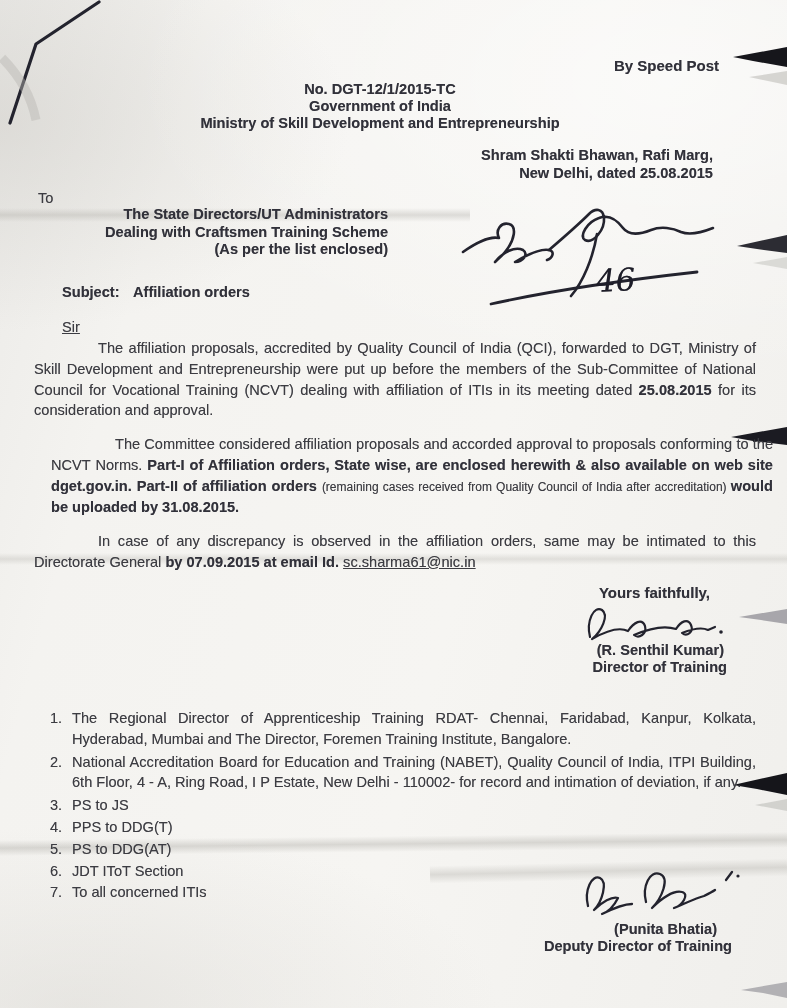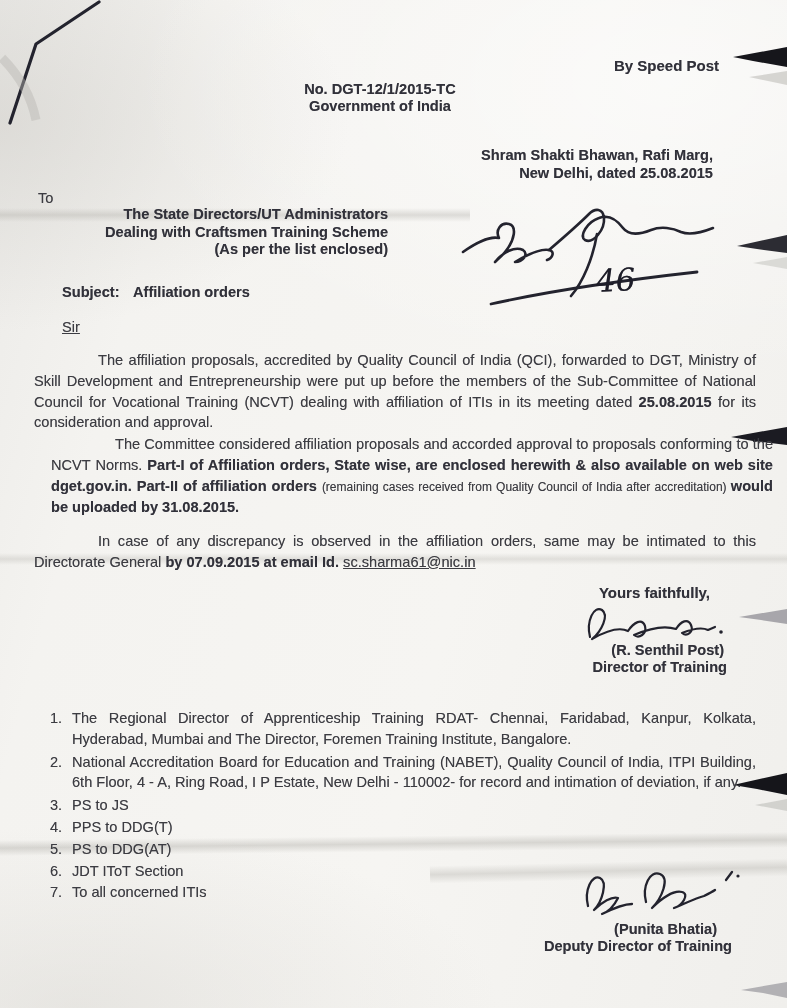--- a/index.html
+++ b/index.html
@@ -64,20 +64,21 @@
     <polygon points="58,773 4,785 28,789 58,795" fill="#15151a"></polygon>
     <polygon points="58,799 26,805 58,811" fill="#c5c4c0" opacity=".7"></polygon>
     <polygon points="58,982 12,990 34,993 58,998" fill="#a2a1a6" opacity=".8"></polygon>
   </svg>
 
   <div class="abs txt b" style="right:68px;top:56px;font-size:15px;">By Speed Post</div>
 
   <div class="abs center" style="left:0;top:81px;width:760px;">
     <div class="txt b" style="line-height:17px;">No. DGT-12/1/2015-TC</div>
     <div class="txt b" style="line-height:17px;">Government of India</div>
+    <div class="txt b" style="line-height:17px;">Ministry of Skill Development and Entrepreneurship</div>
   </div>
 
   <div class="abs right" style="right:74px;top:147px;">
     <div class="txt b" style="line-height:17.5px;">Shram Shakti Bhawan, Rafi Marg,</div>
     <div class="txt b" style="line-height:17.5px;">New Delhi, dated 25.08.2015</div>
   </div>
 
   <div class="abs txt" style="left:38px;top:188px;">To</div>
   <div class="abs" style="left:105px;top:206px;text-align:right;">
     <div class="txt b" style="line-height:17.5px;">The State Directors/UT Administrators</div>
@@ -92,38 +93,38 @@
     <path class="ink" d="M46,104 C100,92 180,80 252,72" stroke-width="2.8"></path>
   </svg>
   <div class="abs hw-num" style="left:596px;top:262px;">46</div>
 
   <div class="abs" style="left:62px;top:282px;">
     <span class="txt b">Subject:</span>
     <span class="txt b" style="margin-left:9px;">Affiliation orders</span>
   </div>
   <div class="abs txt" style="left:62px;top:317px;text-decoration:underline;">Sir</div>
 
-  <p class="abs para" style="left:34px;top:350px;">
+  <p class="abs para" style="left:34px;top:338px;">
     <span>The affiliation proposals, accredited by Quality Council of India (QCI), forwarded to DGT, Ministry of Skill Development and Entrepreneurship were put up before the members of the Sub-Committee of National Council for Vocational Training (NCVT) dealing with affiliation of ITIs in its meeting dated </span><span class="b">25.08.2015</span><span> for its consideration and approval.</span>
   </p>
 
   <p class="abs para" style="left:51px;top:434px;">
     <span>The Committee considered affiliation proposals and accorded approval to proposals conforming to the NCVT Norms. </span><span class="b">Part-I of Affiliation orders, State wise, are enclosed herewith &amp; also available on web site dget.gov.in. Part-II of affiliation orders </span><span class="small-run">(remaining cases received from Quality Council of India after accreditation) </span><span class="b">would be uploaded by 31.08.2015.</span>
   </p>
 
   <p class="abs para" style="left:34px;top:531px;">
     <span>In case of any discrepancy is observed in the affiliation orders, same may be intimated to this Directorate General </span><span class="b">by 07.09.2015 at email Id. </span><span class="underline">sc.sharma61@nic.in</span>
   </p>
 
   <div class="abs txt b" style="right:77px;top:583px;font-size:15px;">Yours faithfully,</div>
   <svg class="abs" style="left:582px;top:601px;" width="145" height="45" viewBox="0 0 145 45">
     <path class="ink" d="M8,36 C4,20 12,4 20,9 C27,14 20,30 10,38 C24,30 38,26 46,30 C52,21 60,17 63,25 C65,33 57,38 52,34 C66,28 82,24 94,28 C99,20 106,17 109,24 C112,31 105,36 100,32 C110,28 120,26 126,29 L133,26" stroke-width="2.2"></path>
     <circle cx="139" cy="31" r="1.8" fill="#23232e"></circle>
   </svg>
-  <div class="abs txt b right" style="right:63px;top:640px;">(R. Senthil Post)</div>
+  <div class="abs txt b right" style="right:63px;top:640px;">(R. Senthil Kumar)</div>
   <div class="abs txt b right" style="right:60px;top:657px;">Director of Training</div>
 
 
   <div class="abs" style="left:34px;top:708px;">
     <div class="copy-row txt">
       <span class="copy-num">1.</span>
       <span class="copy-text">The Regional Director of Apprenticeship Training RDAT- Chennai, Faridabad, Kanpur, Kolkata, Hyderabad, Mumbai and The Director, Foremen Training Institute, Bangalore.</span>
     </div>
     <div class="copy-row txt" style="margin-top:2px;">
       <span class="copy-num">2.</span>

